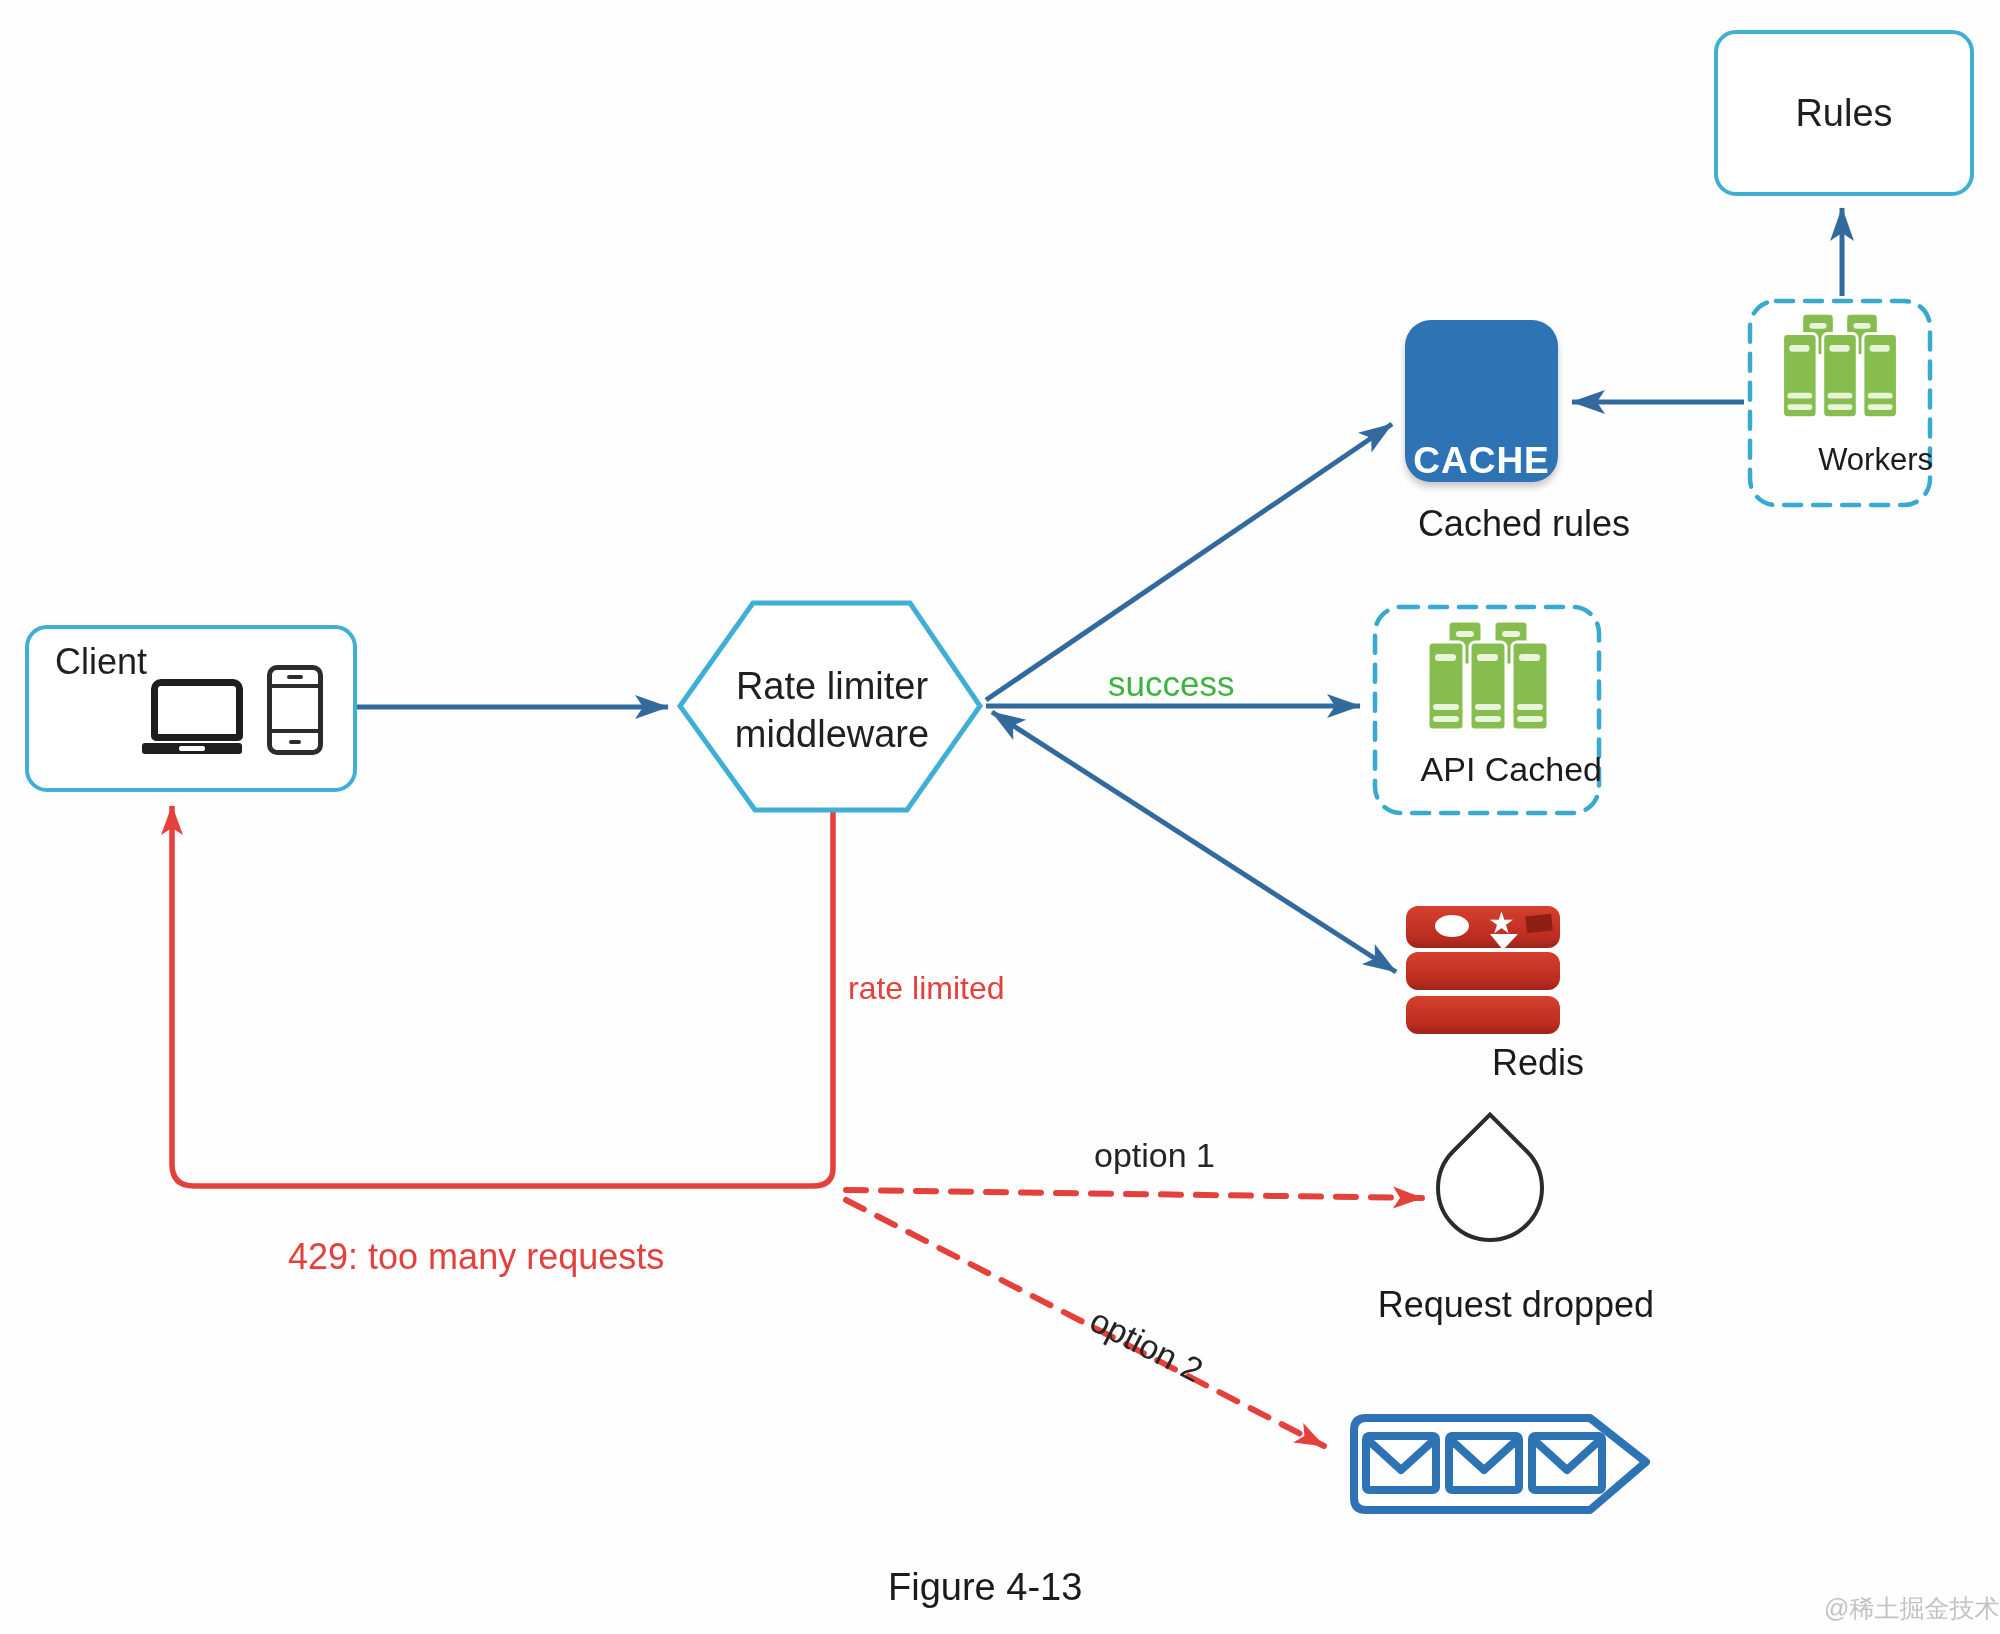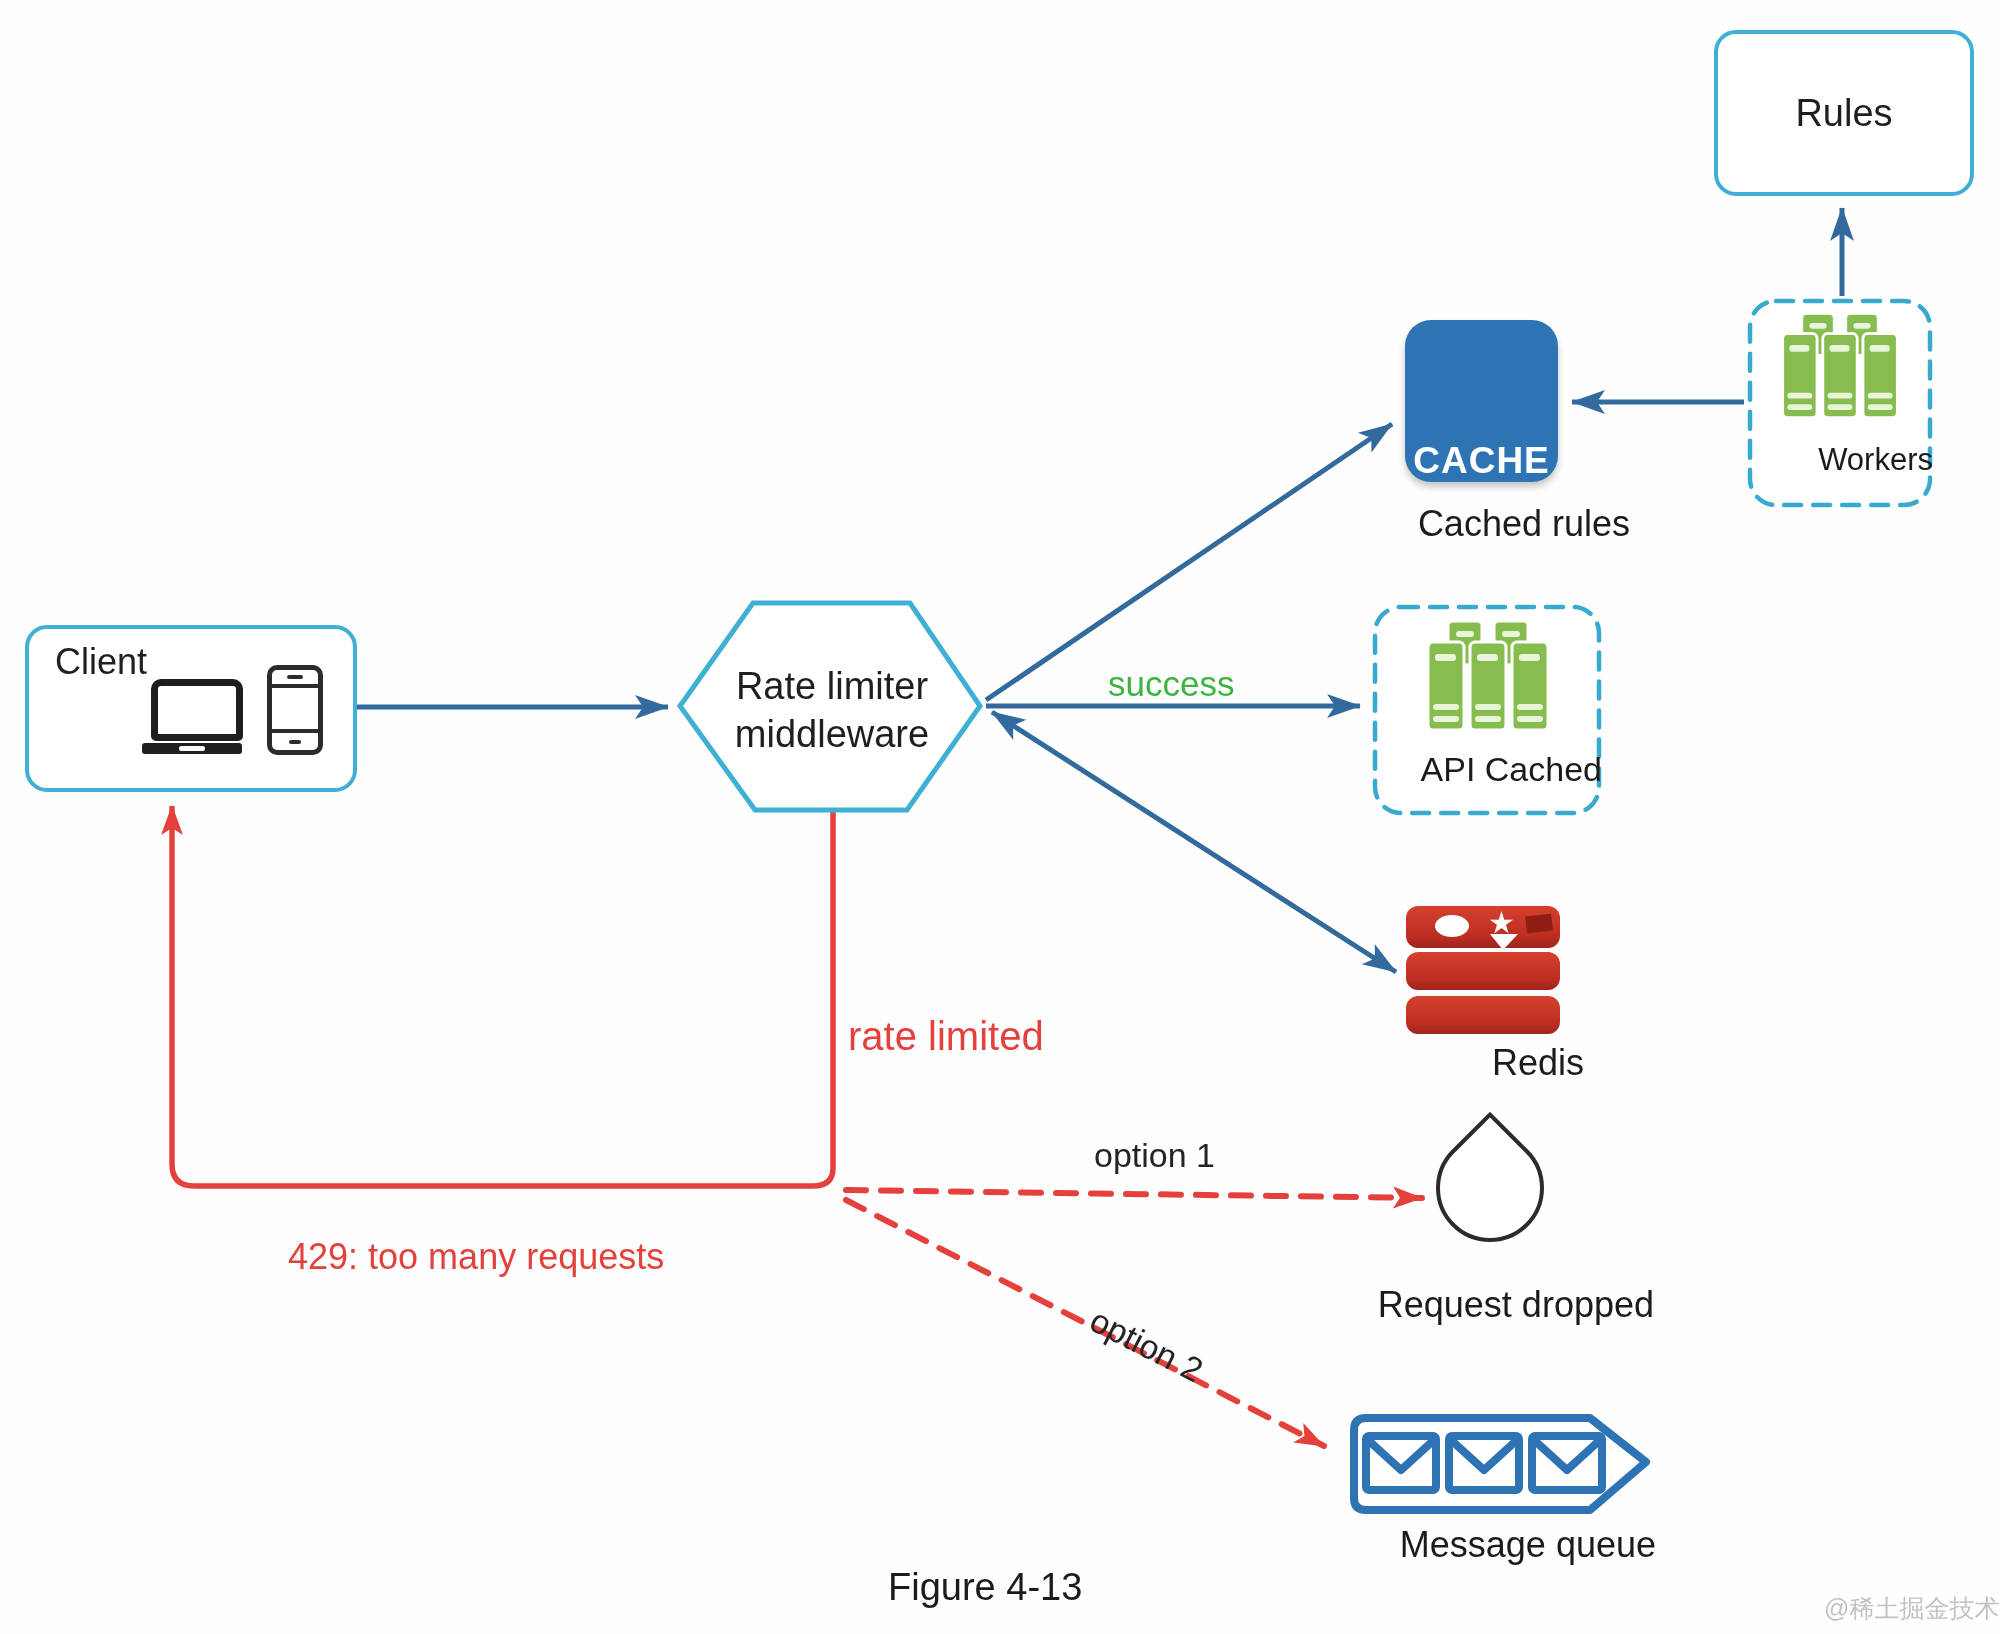--- a/index.html
+++ b/index.html
@@ -199,24 +199,23 @@
       <g transform="translate(105,0)">
         <rect x="2" y="26" width="70" height="54" rx="3"></rect>
           <path d="M4,30 L37,60 L70,30"></path>
       </g>
       <g transform="translate(188,0)">
         <rect x="2" y="26" width="70" height="54" rx="3"></rect>
           <path d="M4,30 L37,60 L70,30"></path>
       </g>
     </g>
   </svg>
-  <div class="label node-label" style="left:1340px;top:1524px;width:316px;">Message queue</div>
 
   <div class="label green-text" style="left:1108px;top:664px;font-size:35px;">success</div>
-  <div class="label red-text" style="left:848px;top:970px;font-size:40px;margin-top:44px;">rate limited</div>
+  <div class="label red-text" style="left:848px;top:970px;font-size:32px;">rate limited</div>
   <div class="label red-text" style="left:288px;top:1236px;font-size:36px;">429: too many requests</div>
   <div class="label black-note" style="left:1094px;top:1136px;">option 1</div>
   <div class="label black-note" style="left:1086px;top:1326px;transform:rotate(27deg);">option 2</div>
 
   <div class="label caption" style="left:888px;top:1566px;">Figure 4-13</div>
   <div class="label watermark" style="left:1824px;top:1592px;">@稀土掘金技术社区</div>
 
 </div>
 
 </body></html>

